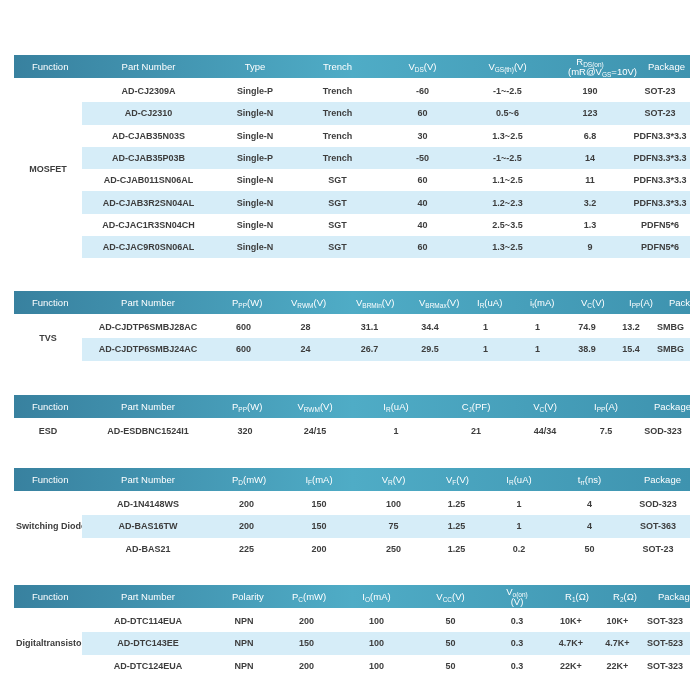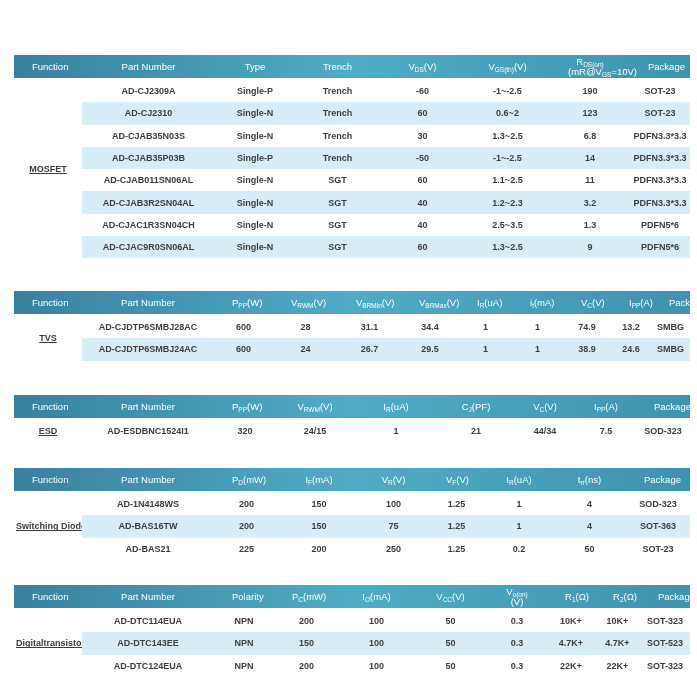--- a/index.html
+++ b/index.html
@@ -28,21 +28,21 @@
     text-align:center;vertical-align:middle;background:transparent;
     border-bottom:2px solid #ffffff;
   }
   .spec-table td{
     height:22.3px;padding:0 2px;
     font-size:9px;font-weight:700;color:var(--body-text);
     text-align:center;vertical-align:middle;background:#ffffff;
     white-space:nowrap;overflow:hidden;
   }
   .spec-table tr.stripe td{background:var(--stripe);}
-  .spec-table td.fn{background:#ffffff;text-decoration:underline;}
+  .spec-table td.fn{background:#ffffff;}
   .spec-table sub{font-size:6.5px;line-height:0;vertical-align:-2px;letter-spacing:0;}
 </style>
 </head>
 <body style="--accent: #3BA0AF; --grad-l: #38819F; --grad-m: #4FACC6; --grad-r: #3E93AF; --stripe: #D6EDF8; --body-text: #3D3D3D;">
 
 <h1 class="page-title">LED头灯系统</h1>
 
 <table id="t0" class="spec-table">
     <colgroup>
       <col style="width: 68px;">
@@ -75,21 +75,21 @@
         <td>-60</td>
         <td>-1~-2.5</td>
         <td>190</td>
         <td>SOT-23</td>
       </tr>
       <tr class="stripe">
         <td>AD-CJ2310</td>
         <td>Single-N</td>
         <td>Trench</td>
         <td>60</td>
-        <td>0.6~2</td>
+        <td>0.5~6</td>
         <td>123</td>
         <td>SOT-23</td>
       </tr>
       <tr>
         <td>AD-CJAB35N03S</td>
         <td>Single-N</td>
         <td>Trench</td>
         <td>30</td>
         <td>1.3~2.5</td>
         <td>6.8</td>
@@ -187,21 +187,21 @@
       </tr>
       <tr class="stripe">
         <td>AD-CJDTP6SMBJ24AC</td>
         <td>600</td>
         <td>24</td>
         <td>26.7</td>
         <td>29.5</td>
         <td>1</td>
         <td>1</td>
         <td>38.9</td>
-        <td>24.6</td>
+        <td>15.4</td>
         <td>SMBG</td>
       </tr>
     </tbody>
   </table>
 <table id="t2" class="spec-table">
     <colgroup>
       <col style="width: 68px;">
       <col style="width: 132px;">
       <col style="width: 62px;">
       <col style="width: 78px;">

